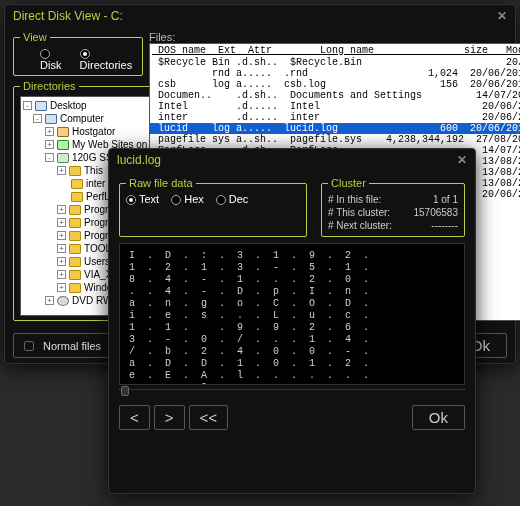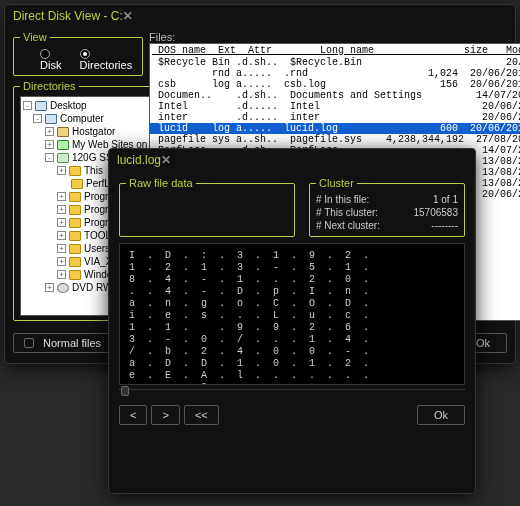--- a/index.html
+++ b/index.html
@@ -20,20 +20,21 @@
     border-radius: 4px;
     box-shadow: 0 4px 20px rgba(0,0,0,0.8);
   }
   .main-window {
     left: 4px; top: 4px;
     width: 512px; height: 360px;
   }
   .titlebar {
     display: flex;
     align-items: center;
+    justify-content: space-between;
     padding: 4px 8px;
     color: #b8d040;
     font-size: 12px;
   }
   .close-btn {
     color: #888;
     cursor: pointer;
     font-size: 12px;
     font-weight: bold;
   }
@@ -107,41 +108,41 @@
   .fl-row { padding:0 2px; white-space:pre; }
   .fl-row.sel { background:#1060d0; color:#fff; }
   .bottom-bar {
     display:flex; justify-content:space-between;
     padding:4px 8px 8px 8px; gap:8px;
   }
   .btn {
     background:#111; color:#ccc;
     border:1px solid #555;
     padding:3px 16px;
-    font-size:11px;
+    font-size:15px;
     cursor:pointer;
     border-radius:2px;
   }
   .normal-files {
     display:flex; align-items:center; gap:6px;
     border:1px solid #555; padding:3px 10px;
     border-radius:2px;
   }
   .normal-files .check{background:#111;border-color:#666;}
   
   .dlg-window {
     left:108px; top:148px;
     width:368px; height:346px;
     z-index:10;
   }
   .dlg-body { padding:6px 10px 10px 10px; }
   .dlg-top { display:flex; gap:14px; }
   .raw-fs { flex:1; }
   .raw-row { display:flex; gap:12px; align-items:center; color:#fff; margin-bottom:4px;}
-  .cluster-fs { width:156px; font-size:10px; }
+  .cluster-fs { width:144px; font-size:10px; }
   .cluster-row { display:flex; justify-content:space-between; color:#ccc; padding:1px 0;}
   .hexview {
     margin-top:6px;
     border:1px solid #333;
     background:#000;
     color:#cfcfcf;
     font-family:"Courier New",monospace;
     font-size:10px;
     padding:6px 3px;
     height:142px;
@@ -207,20 +208,25 @@
             </div>
             <div class="tree-item ind2">
               <span class="tog">-</span>
               <span class="ic ic-drive"></span>
               <span>120G SSD (C:)</span>
             </div>
             <div class="tree-item ind3">
               <span class="tog">+</span>
               <span class="ic ic-folder"></span>
               <span>This</span>
+            </div>
+            <div class="tree-item ind3">
+              <span style="width:11px;display:inline-block"></span>
+              <span class="ic ic-folder"></span>
+              <span>inter</span>
             </div>
             <div class="tree-item ind3">
               <span style="width:11px;display:inline-block"></span>
               <span class="ic ic-folder"></span>
               <span>PerfLogs</span>
             </div>
             <div class="tree-item ind3">
               <span class="tog">+</span>
               <span class="ic ic-folder"></span>
               <span>Program</span>
@@ -296,20 +302,25 @@
 
 <div class="window dlg-window">
   <div class="titlebar">
     <span>lucid.log</span>
     <span class="close-btn">✕</span>
   </div>
   <div class="dlg-body">
     <div class="dlg-top">
       <fieldset class="raw-fs">
         <legend>Raw file data</legend>
+        <div class="raw-row">
+          <span><span class="radio sel"></span><span>Text</span></span>
+          <span><span class="radio"></span><span>Hex</span></span>
+          <span><span class="radio"></span><span>Dec</span></span>
+        </div>
       </fieldset>
       <fieldset class="cluster-fs">
         <legend>Cluster</legend>
         <div class="cluster-row">
             <span># In this file:</span>
             <span>1 of 1</span>
           </div>
         <div class="cluster-row">
             <span># This cluster:</span>
             <span>15706583</span>

